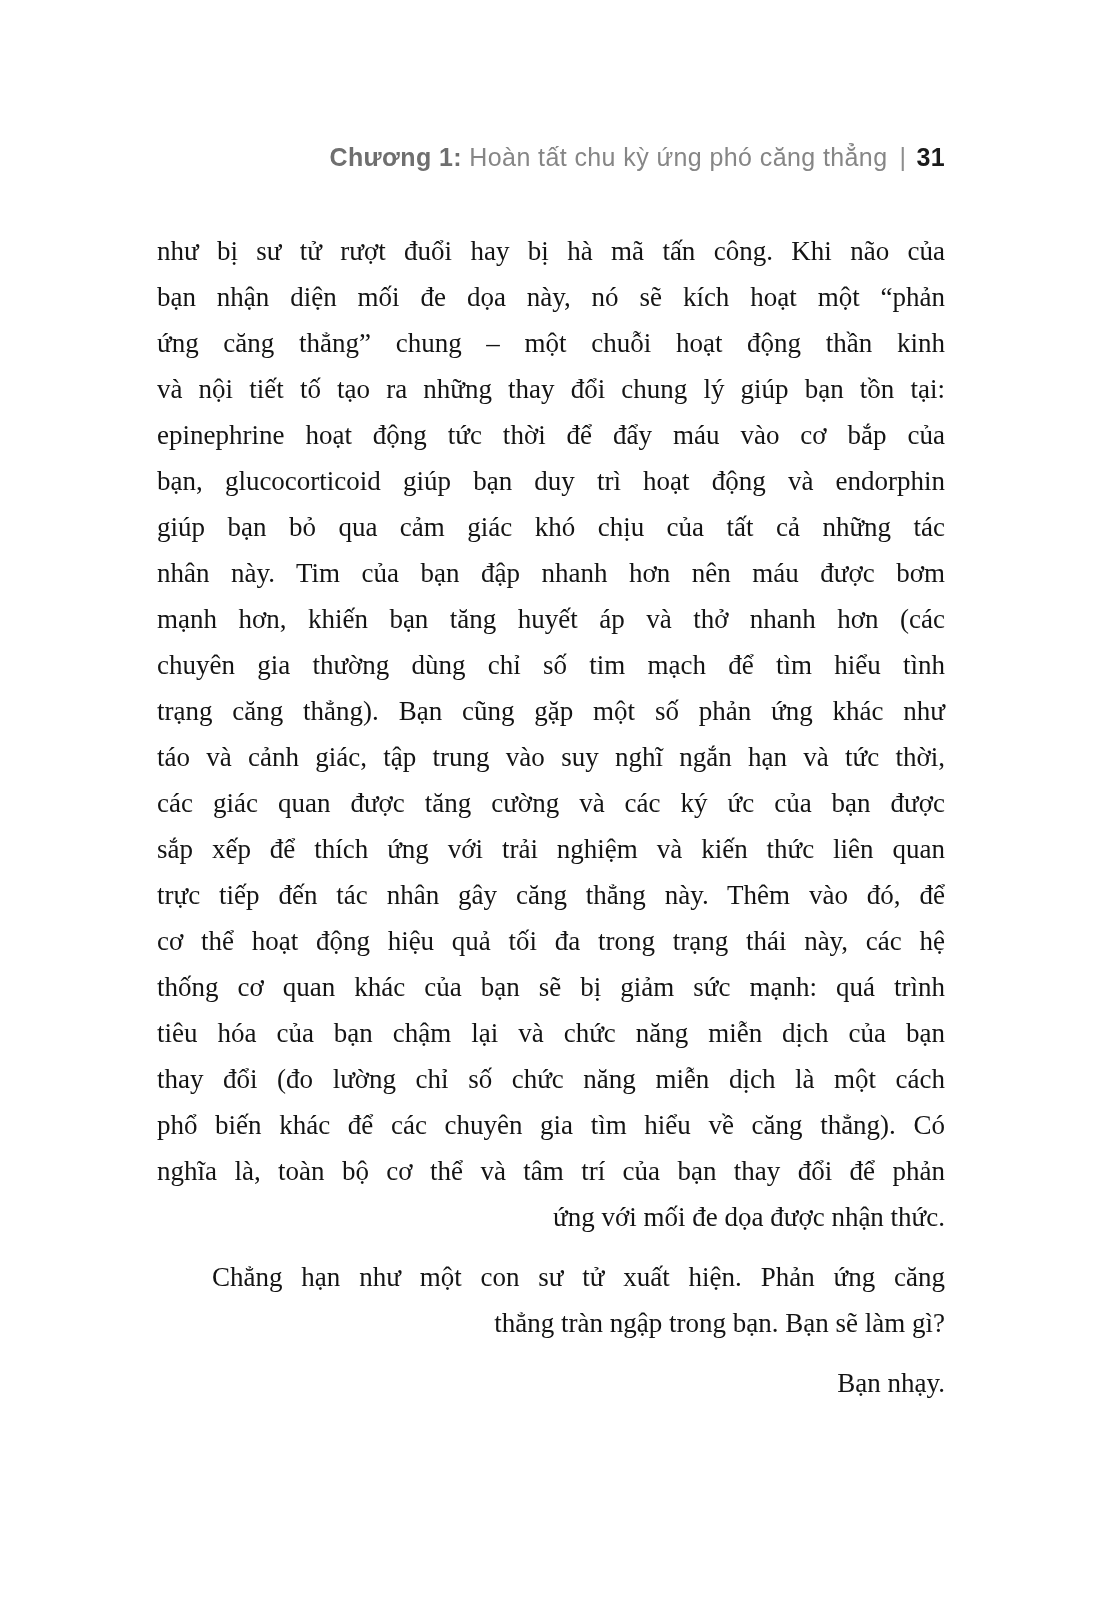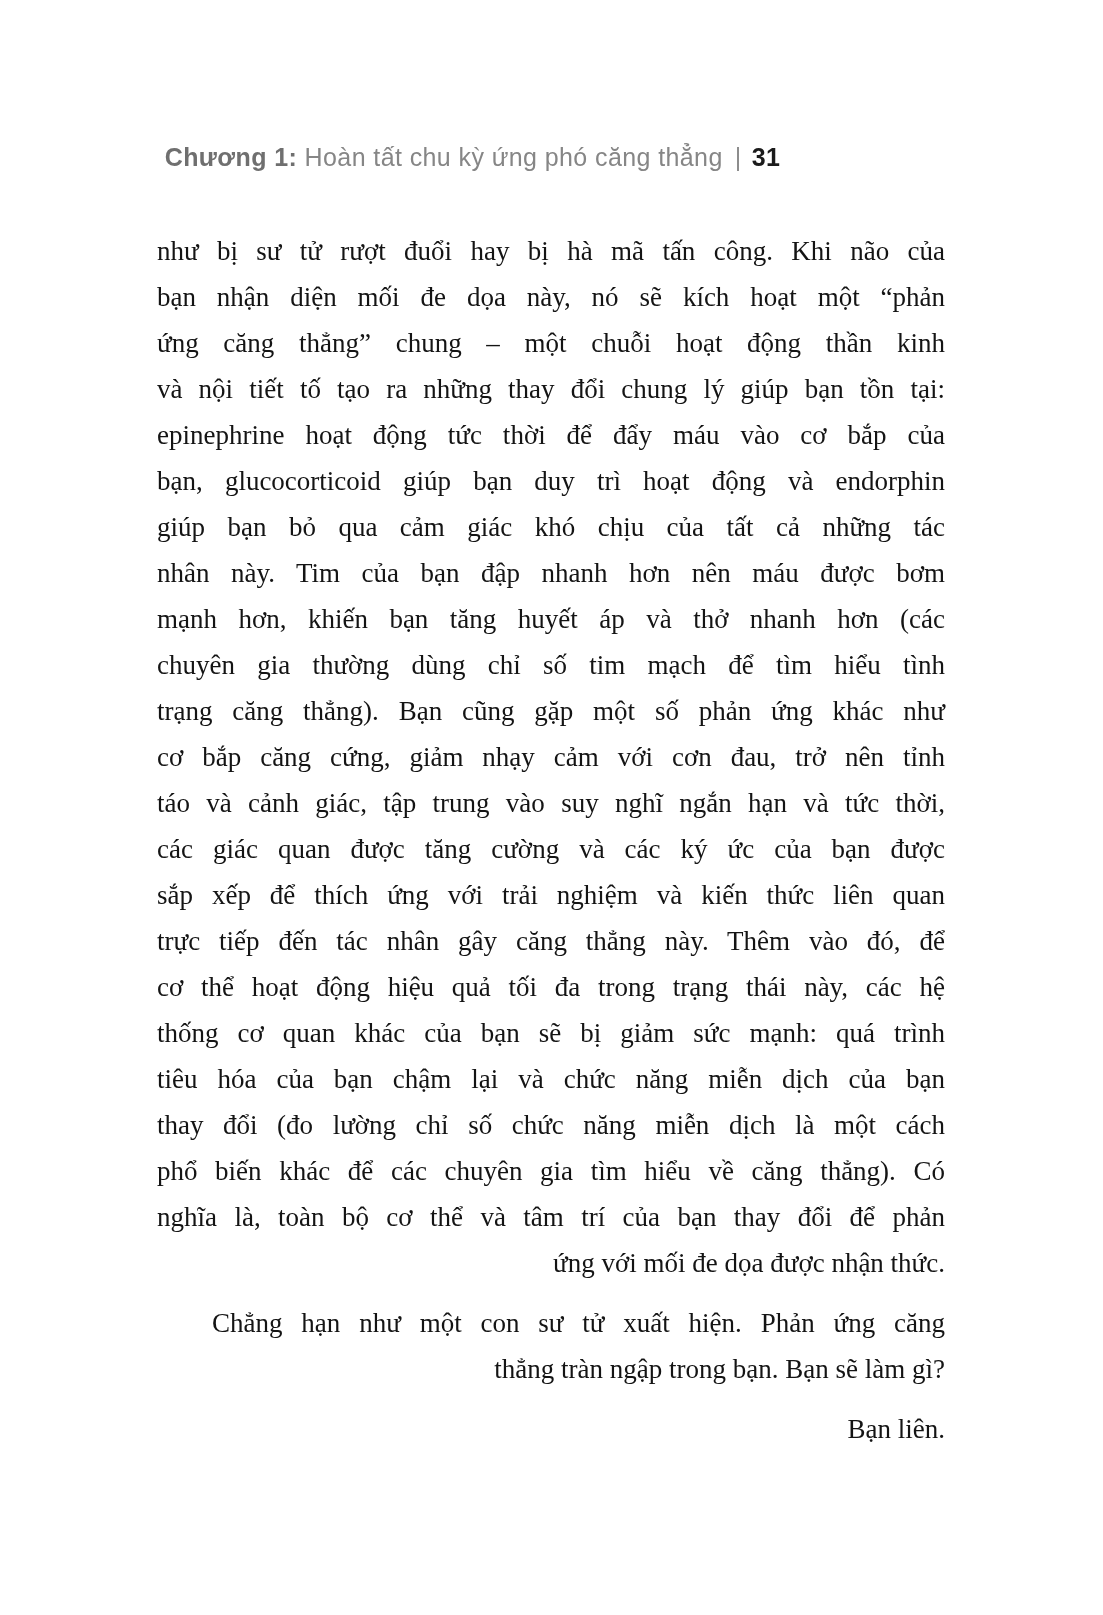--- a/index.html
+++ b/index.html
@@ -14,21 +14,21 @@
     background: #ffffff;
     overflow: hidden;
     font-family: "Liberation Serif", "DejaVu Serif", serif;
   }
   
   .running-header {
     position: absolute;
     top: 141px;
     left: 0;
     right: 158px;
-    text-align: center;
+    text-align: right;
     font-family: "Liberation Sans", "DejaVu Sans", sans-serif;
     font-size: 25px;
     line-height: 32px;
     letter-spacing: 0.4px;
     color: #828282;
     white-space: nowrap;
   }
   .running-header .chapter-label {
     font-weight: bold;
     color: #6f6f6f;
@@ -92,35 +92,34 @@
         <span class="line just">bạn nhận diện mối đe dọa này, nó sẽ kích hoạt một “phản</span>
         <span class="line just">ứng căng thẳng” chung – một chuỗi hoạt động thần kinh</span>
         <span class="line just">và nội tiết tố tạo ra những thay đổi chung lý giúp bạn tồn tại:</span>
         <span class="line just">epinephrine hoạt động tức thời để đẩy máu vào cơ bắp của</span>
         <span class="line just">bạn, glucocorticoid giúp bạn duy trì hoạt động và endorphin</span>
         <span class="line just">giúp bạn bỏ qua cảm giác khó chịu của tất cả những tác</span>
         <span class="line just">nhân này. Tim của bạn đập nhanh hơn nên máu được bơm</span>
         <span class="line just">mạnh hơn, khiến bạn tăng huyết áp và thở nhanh hơn (các</span>
         <span class="line just">chuyên gia thường dùng chỉ số tim mạch để tìm hiểu tình</span>
         <span class="line just">trạng căng thẳng). Bạn cũng gặp một số phản ứng khác như</span>
-        <span class="line just">cơ bắp căng cứng, giảm nhạy cảm với cơn đau, trở nên tỉnh</span>
         <span class="line just">táo và cảnh giác, tập trung vào suy nghĩ ngắn hạn và tức thời,</span>
         <span class="line just">các giác quan được tăng cường và các ký ức của bạn được</span>
         <span class="line just">sắp xếp để thích ứng với trải nghiệm và kiến thức liên quan</span>
         <span class="line just">trực tiếp đến tác nhân gây căng thẳng này. Thêm vào đó, để</span>
         <span class="line just">cơ thể hoạt động hiệu quả tối đa trong trạng thái này, các hệ</span>
         <span class="line just">thống cơ quan khác của bạn sẽ bị giảm sức mạnh: quá trình</span>
         <span class="line just">tiêu hóa của bạn chậm lại và chức năng miễn dịch của bạn</span>
         <span class="line just">thay đổi (đo lường chỉ số chức năng miễn dịch là một cách</span>
         <span class="line just">phổ biến khác để các chuyên gia tìm hiểu về căng thẳng). Có</span>
         <span class="line just">nghĩa là, toàn bộ cơ thể và tâm trí của bạn thay đổi để phản</span>
         <span class="line last">ứng với mối đe dọa được nhận thức.</span>
       </p>
       <p class="para">
         <span class="line just first-indent">Chẳng hạn như một con sư tử xuất hiện. Phản ứng căng</span>
         <span class="line last">thẳng tràn ngập trong bạn. Bạn sẽ làm gì?</span>
       </p>
       <p class="para">
-        <span class="line last first-indent">Bạn liên.</span>
+        <span class="line last first-indent">Bạn nhạy.</span>
       </p>
     </div>
 
 </div>
 
 </body></html>

